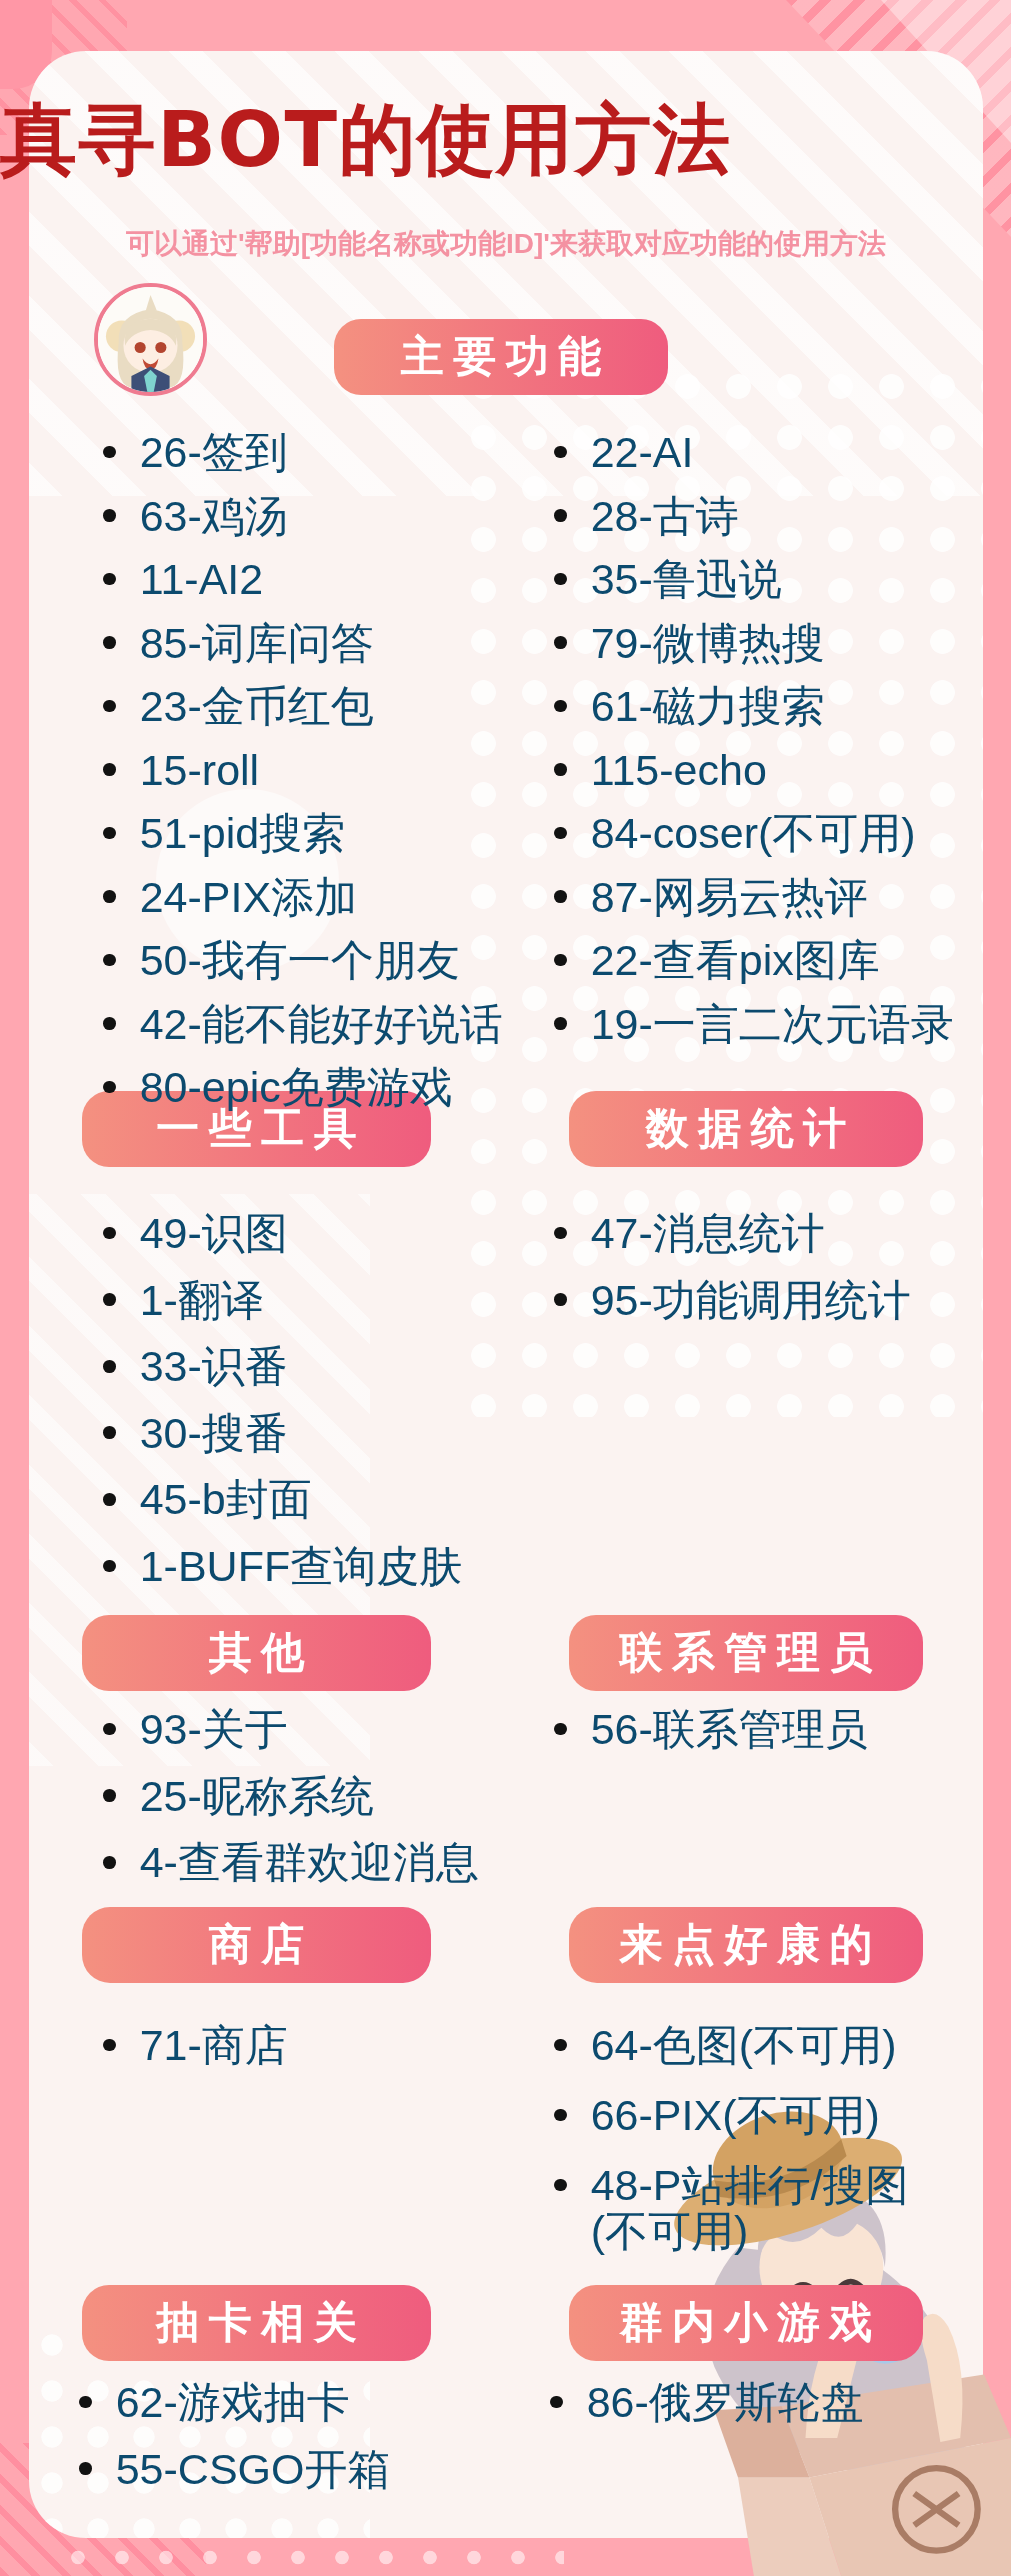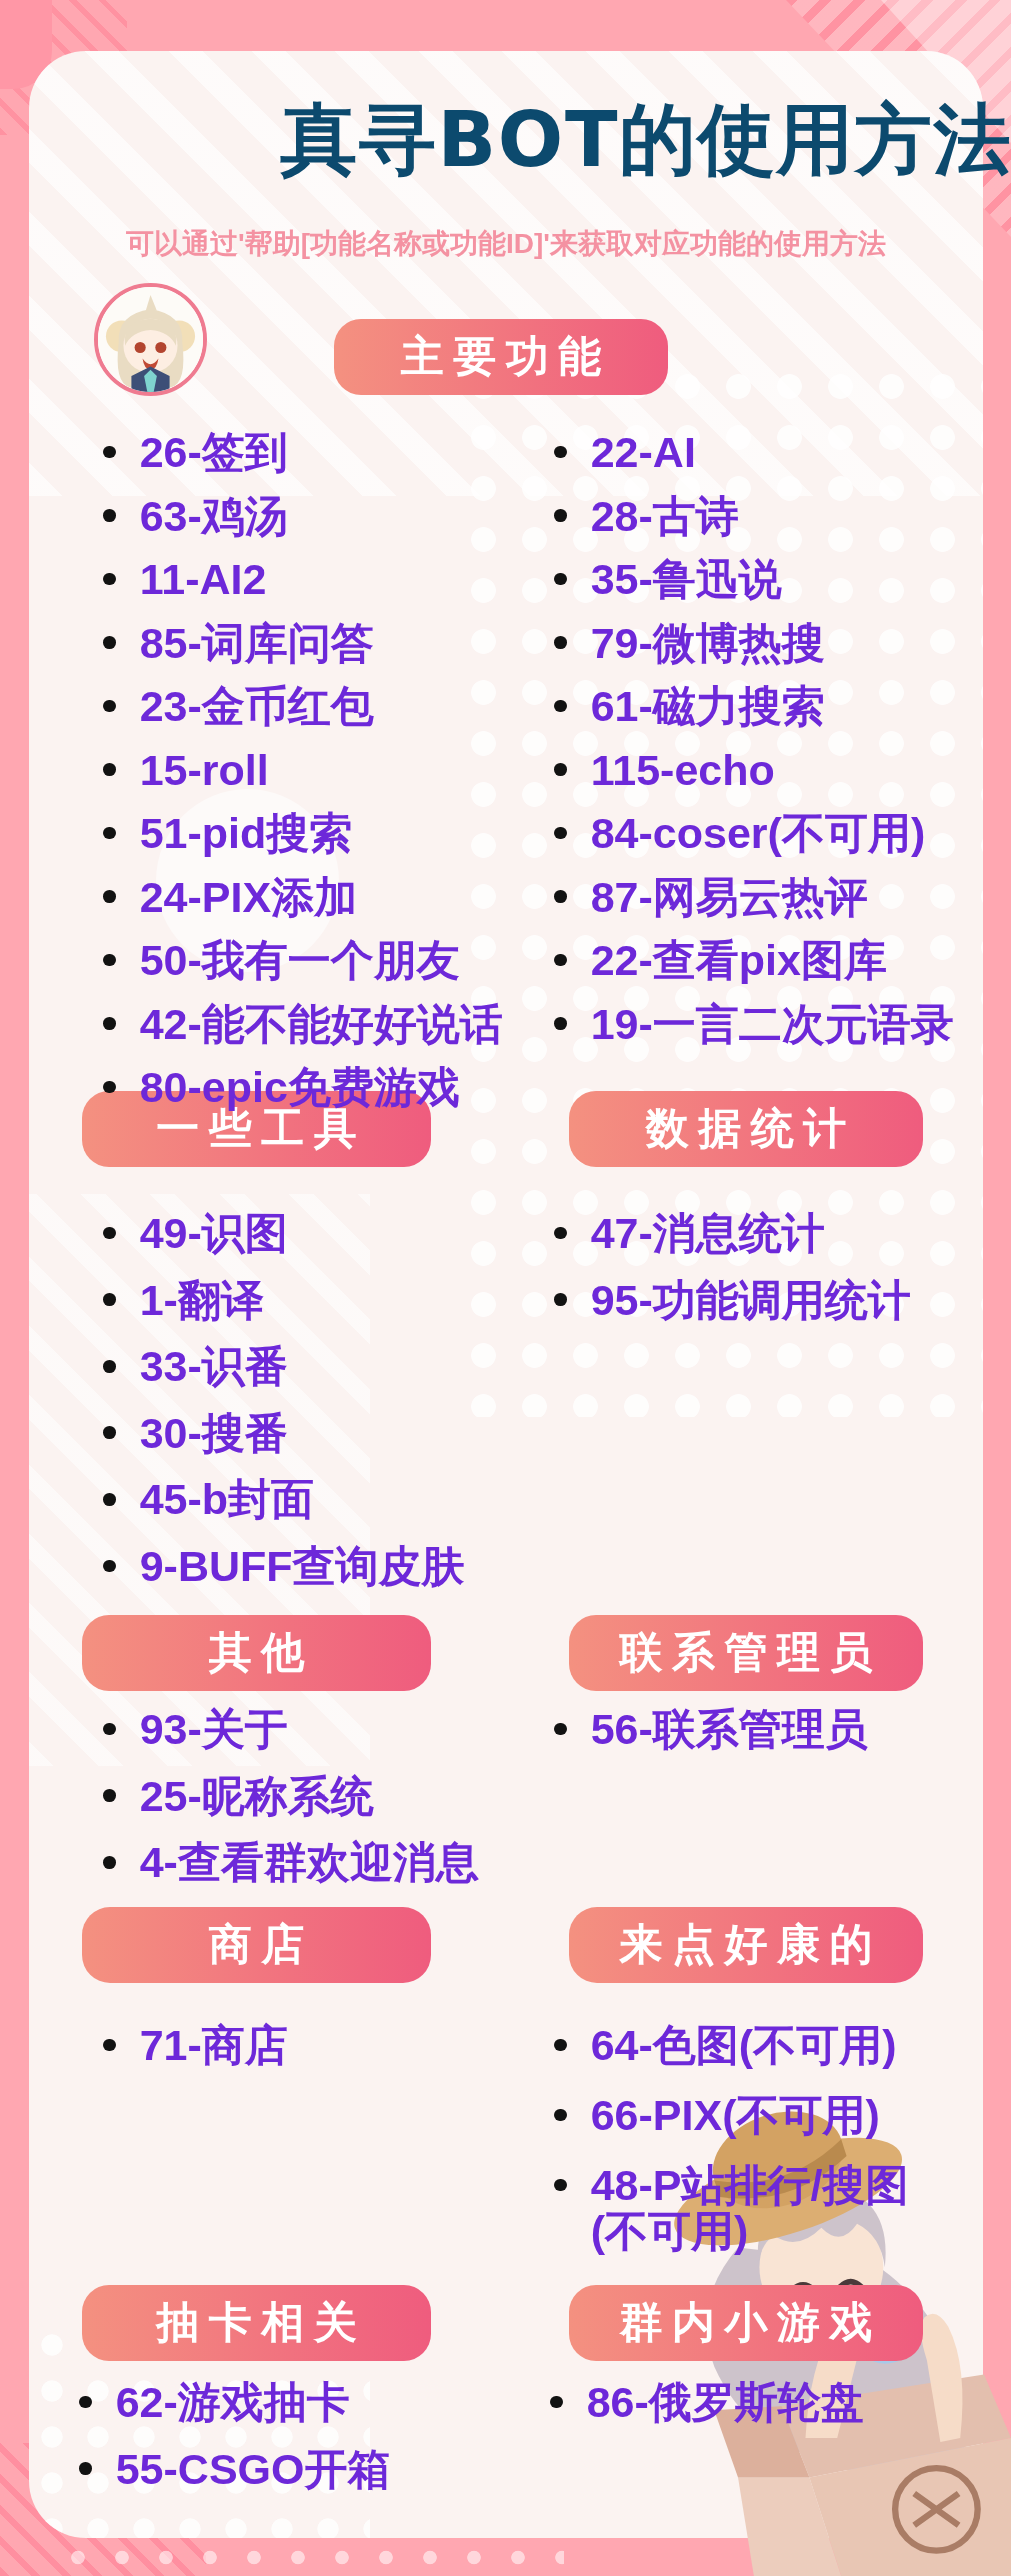--- a/index.html
+++ b/index.html
@@ -33,42 +33,42 @@
     background-size:51px 51px;}
   .card-stripes-left{position:absolute;left:0;top:1143px;width:341px;height:572px;
     background:repeating-linear-gradient(45deg,rgba(255,255,255,.55) 0 17.5px,transparent 17.5px 49px);}
   .card-dots-bl{position:absolute;left:0;top:2271px;width:341px;height:238px;
     background-image:radial-gradient(circle,rgba(255,255,255,.8) 10.3px,transparent 11px);
     background-size:46px 46px;}
   .card-ring{position:absolute;left:127px;top:738px;width:183px;height:183px;border-radius:50%;
     background:rgba(255,255,255,.55);}
   
   .content{position:absolute;left:0;top:0;width:100%;height:100%;z-index:3;}
-  .title{position:absolute;left:0;top:98px;width:100%;text-align:right;
+  .title{position:absolute;left:0;top:98px;width:100%;text-align:left;
     font-family:"DejaVu Sans","Liberation Sans",sans-serif;
-    font-size:77px;line-height:1.1;font-weight:800;color:#0c4a6e;letter-spacing:1.6px;}
+    font-size:77px;line-height:1.1;font-weight:800;color:#b91c1c;letter-spacing:1.6px;}
   .subtitle{position:absolute;left:0;top:224px;width:100%;text-align:center;
     font-size:28px;line-height:1.4;font-weight:600;color:#f492a2;}
   .avatar{position:absolute;left:94px;top:283px;width:105px;height:105px;border-radius:50%;
     border:4px solid #ef7b90;background:#fff;overflow:hidden;}
   .pill{position:absolute;height:76px;border-radius:27px;
     background:linear-gradient(90deg,#f49180,#ef5c7e);
     color:#fff;display:flex;align-items:center;justify-content:center;
     font-size:43px;font-weight:800;letter-spacing:9.5px;text-indent:9.5px;
     font-family:"DejaVu Sans","Liberation Sans",sans-serif;}
   .pill-main{left:334px;top:319px;width:334px;}
   .pill-l{left:82px;width:349px;}
   .pill-r{left:569px;width:354px;}
   .row2{top:1091px;} .row3{top:1615px;} .row4{top:1907px;border-radius:28px;} .row5{top:2285px;}
   ul.blist{position:absolute;margin:0;padding:0;list-style:none;}
   ul.blist li{display:flex;align-items:flex-start;margin-bottom:17.5px;}
   ul.sp26 li{margin-bottom:20.6px;}
   ul.sp30 li{margin-bottom:24px;}
   .dot{flex:none;width:12.7px;height:12.7px;border-radius:50%;background:#121212;margin:16.7px 24px 0 0;}
-  .txt{font-size:43px;line-height:46px;color:#6d28d9;font-weight:700;white-space:nowrap;}
+  .txt{font-size:43px;line-height:46px;color:#0c4a6e;font-weight:400;white-space:nowrap;}
   ul.wrap .txt{white-space:normal;}
   .ul-main-l{left:103px;top:429px;width:445px;}
   .ul-main-r{left:554px;top:429px;width:434px;}
   .ul-tools{left:103px;top:1210px;width:445px;}
   .ul-stats{left:554px;top:1210px;width:434px;}
   .ul-other{left:103px;top:1706px;width:445px;}
   .ul-contact{left:554px;top:1706px;width:434px;}
   .ul-shop{left:103px;top:2022px;width:445px;}
   .ul-nsfw{left:554px;top:2022px;width:380px;}
   .ul-gacha{left:79px;top:2379px;width:445px;}
@@ -258,21 +258,21 @@
         <li>
           <span class="dot"></span>
           <span class="txt">30-搜番</span>
         </li>
         <li>
           <span class="dot"></span>
           <span class="txt">45-b封面</span>
         </li>
         <li>
           <span class="dot"></span>
-          <span class="txt">9-BUFF查询皮肤</span>
+          <span class="txt">1-BUFF查询皮肤</span>
         </li>
       </ul>
     <ul class="blist sp26 ul-stats">
         <li>
           <span class="dot"></span>
           <span class="txt">47-消息统计</span>
         </li>
         <li>
           <span class="dot"></span>
           <span class="txt">95-功能调用统计</span>

